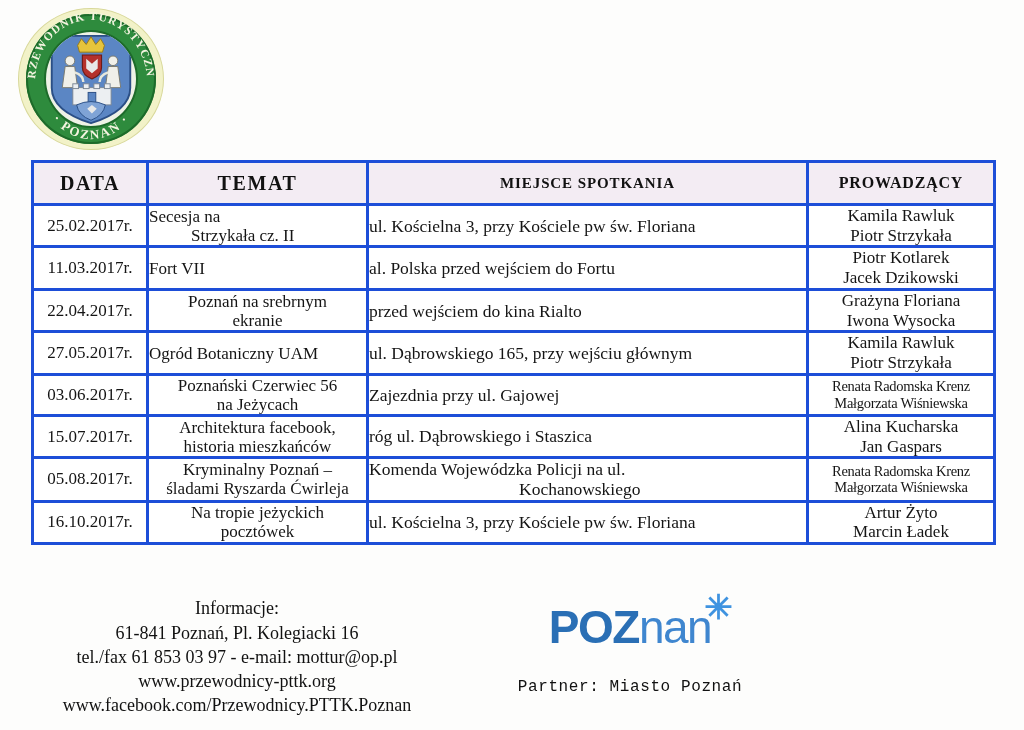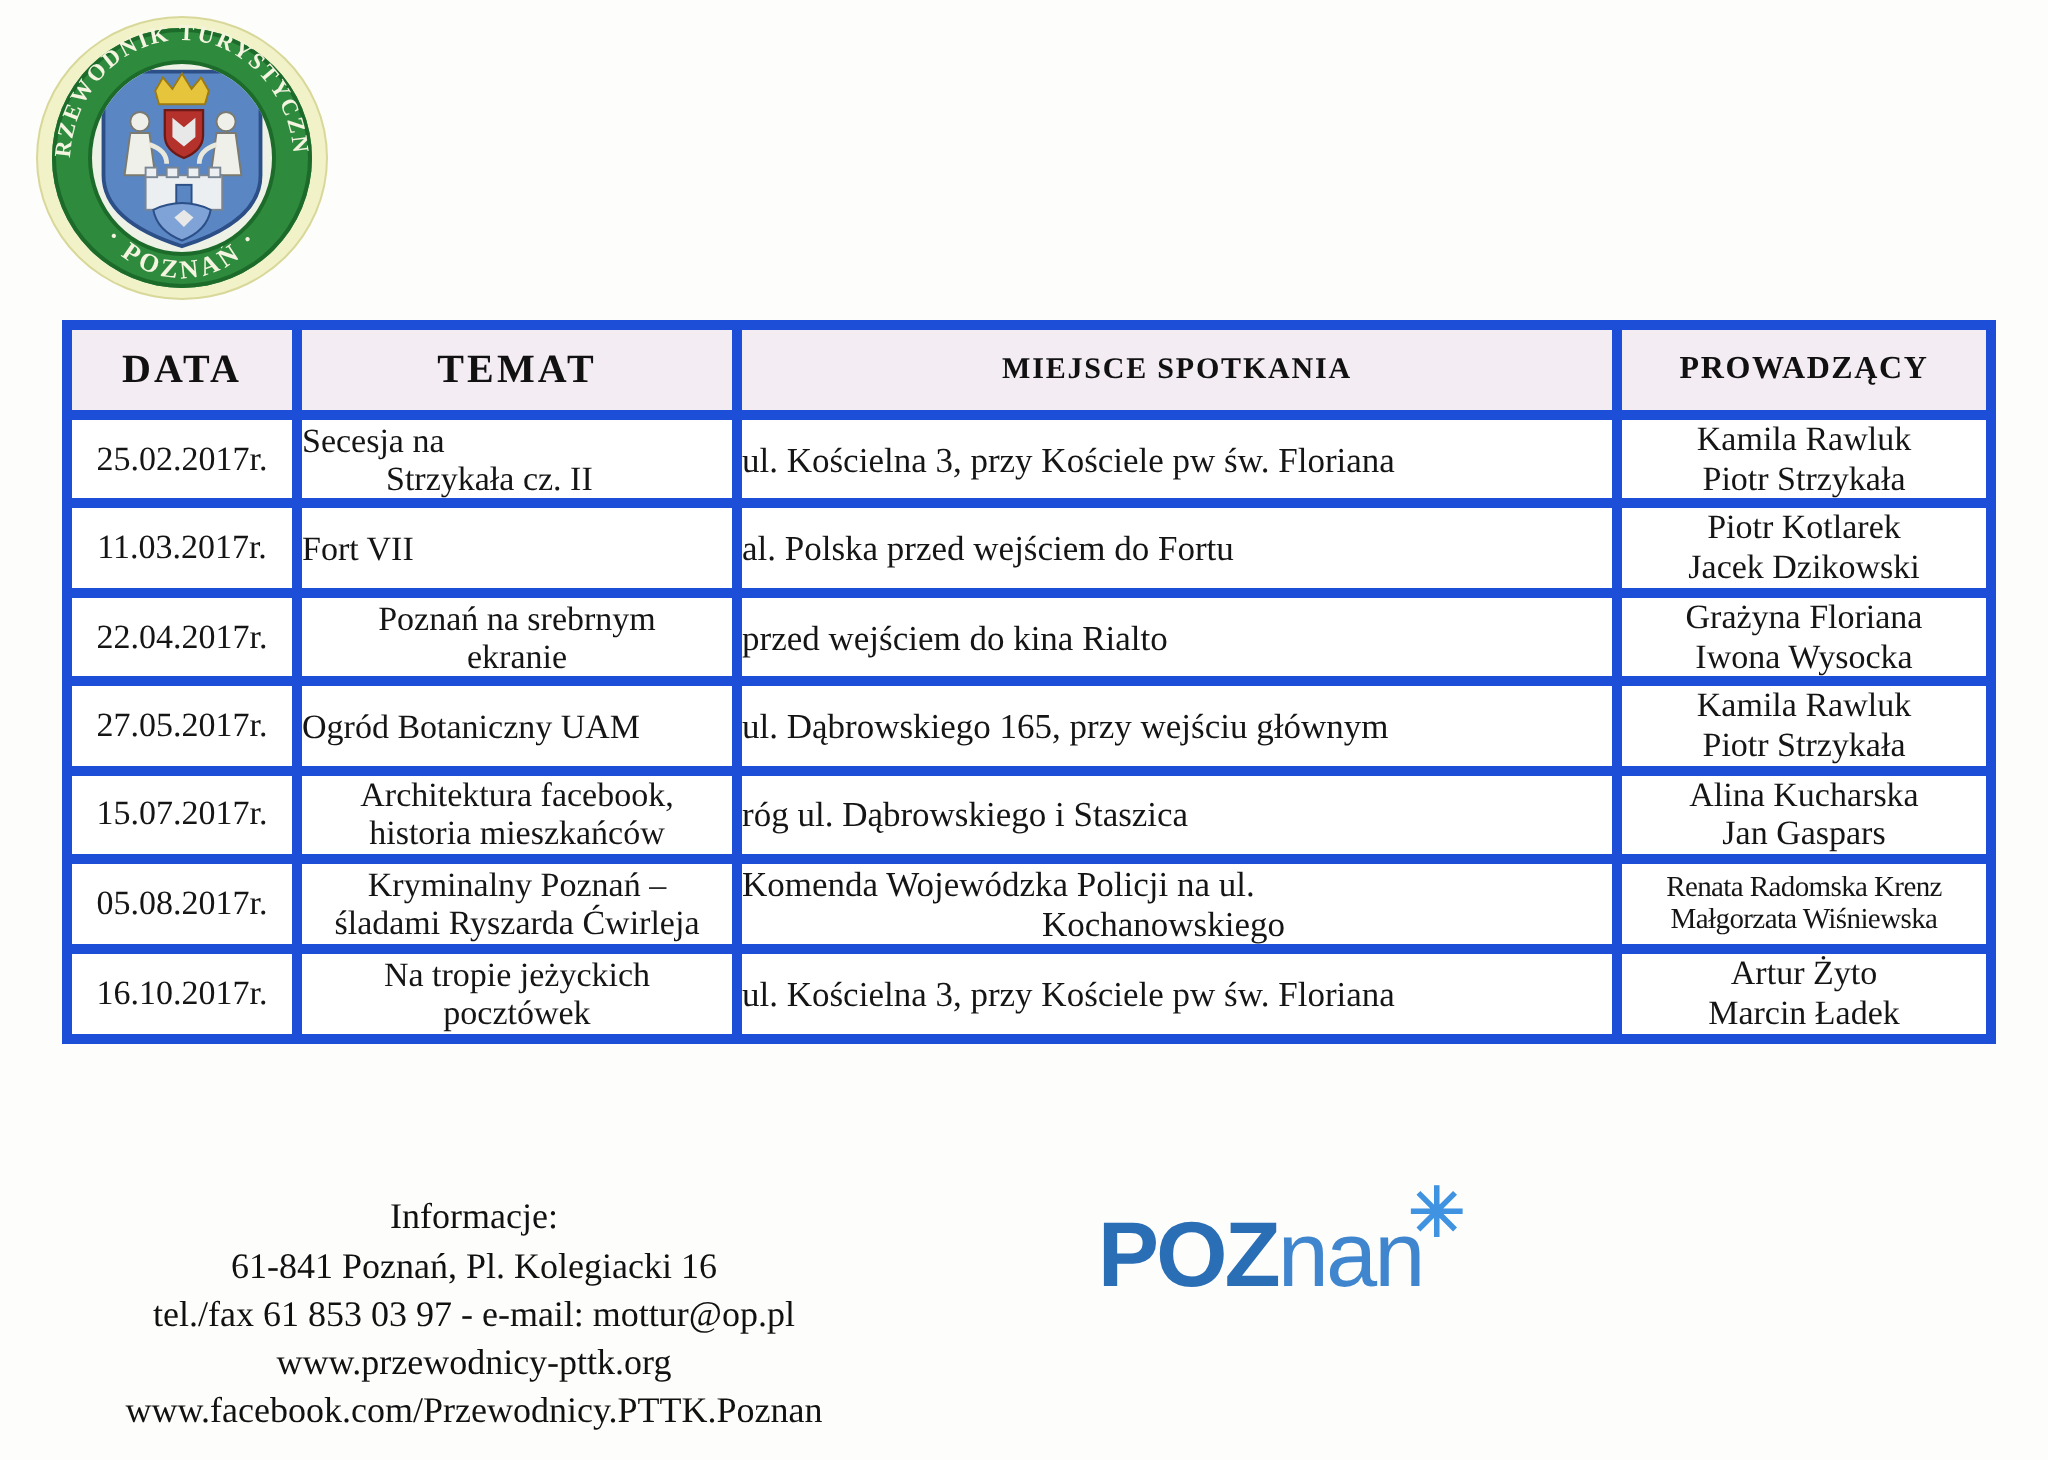--- a/index.html
+++ b/index.html
@@ -67,21 +67,21 @@
     font-size:19px;color:#111;margin-top:8px;letter-spacing:.2px;
   }
 
   
   .tbl-wrap{position:absolute;left:31px;top:160px;width:962px;}
   table.sched{
     border-collapse:collapse;width:962px;table-layout:fixed;
     background:#fff;
   }
   table.sched th, table.sched td{
-    border:5px solid #1d4ed8;
+    border:3px solid #1d4ed8;
     padding:0;
     vertical-align:middle;
   }
   table.sched thead th{
     background:#f3ecf3;
     height:40px;
     font-family:"Liberation Serif", serif;
     font-weight:700;
     color:#111;
     text-align:center;
@@ -267,20 +267,34 @@
           </td>
           <td class="place">
             <span class="ln">ul. Dąbrowskiego 165, przy wejściu głównym</span>
           </td>
           <td class="lead">
             <span class="ln">Kamila Rawluk</span>
             <span class="ln">Piotr Strzykała</span>
           </td>
         </tr>
 
+        <tr>
+          <td class="date">03.06.2017r.</td>
+          <td class="topic">
+            <span class="ctr">Poznański Czerwiec 56</span>
+            <span class="ctr">na Jeżycach</span>
+          </td>
+          <td class="place">
+            <span class="ln">Zajezdnia przy ul. Gajowej</span>
+          </td>
+          <td class="lead">
+            <span class="ln sm tight">Renata Radomska Krenz</span>
+            <span class="ln sm tight">Małgorzata Wiśniewska</span>
+          </td>
+        </tr>
 
         <tr>
           <td class="date">15.07.2017r.</td>
           <td class="topic">
             <span class="ctr">Architektura  facebook,</span>
             <span class="ctr">historia mieszkańców</span>
           </td>
           <td class="place">
             <span class="ln">róg ul. Dąbrowskiego i Staszica</span>
           </td>
@@ -329,17 +343,18 @@
     <div class="info">
       <span class="l l0">Informacje:</span>
       <span class="l l1">61-841 Poznań, Pl. Kolegiacki 16</span>
       <span class="l l1">tel./fax 61 853 03 97 - e-mail: mottur@op.pl</span>
       <span class="l l1">www.przewodnicy-pttk.org</span>
       <span class="l l1">www.facebook.com/Przewodnicy.PTTK.Poznan</span>
     </div>
 
     <div class="poznan">
       <div class="logo"><span>POZ</span><span class="thin">nan</span><span class="star">✳</span></div>
+      <div class="partner">Partner: Miasto Poznań</div>
     </div>
 
   </div>
 
 </div>
 
 </body></html>

